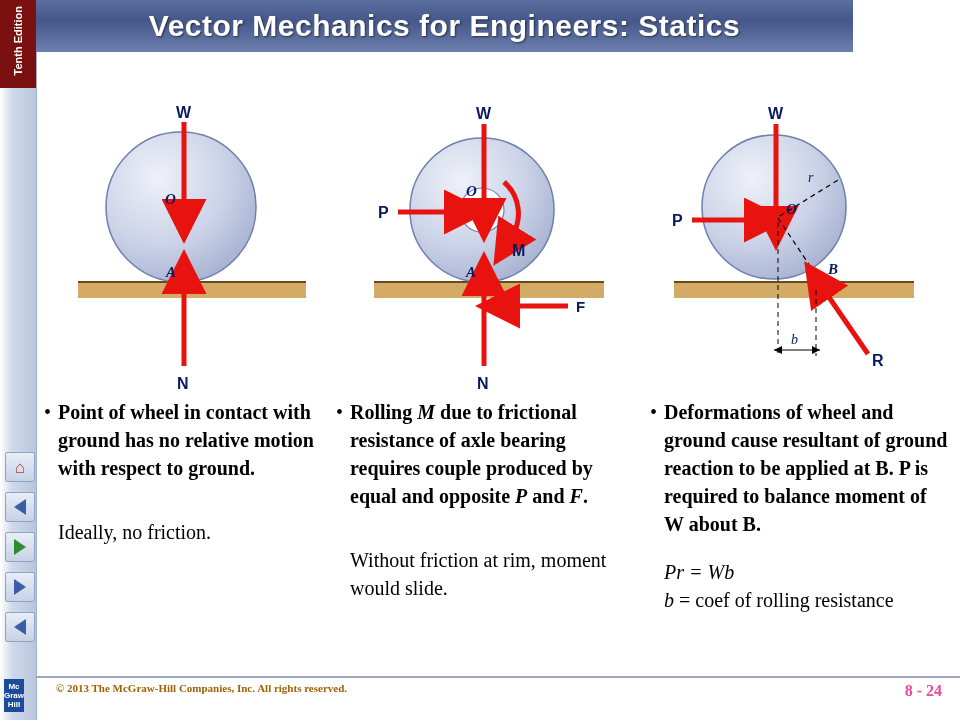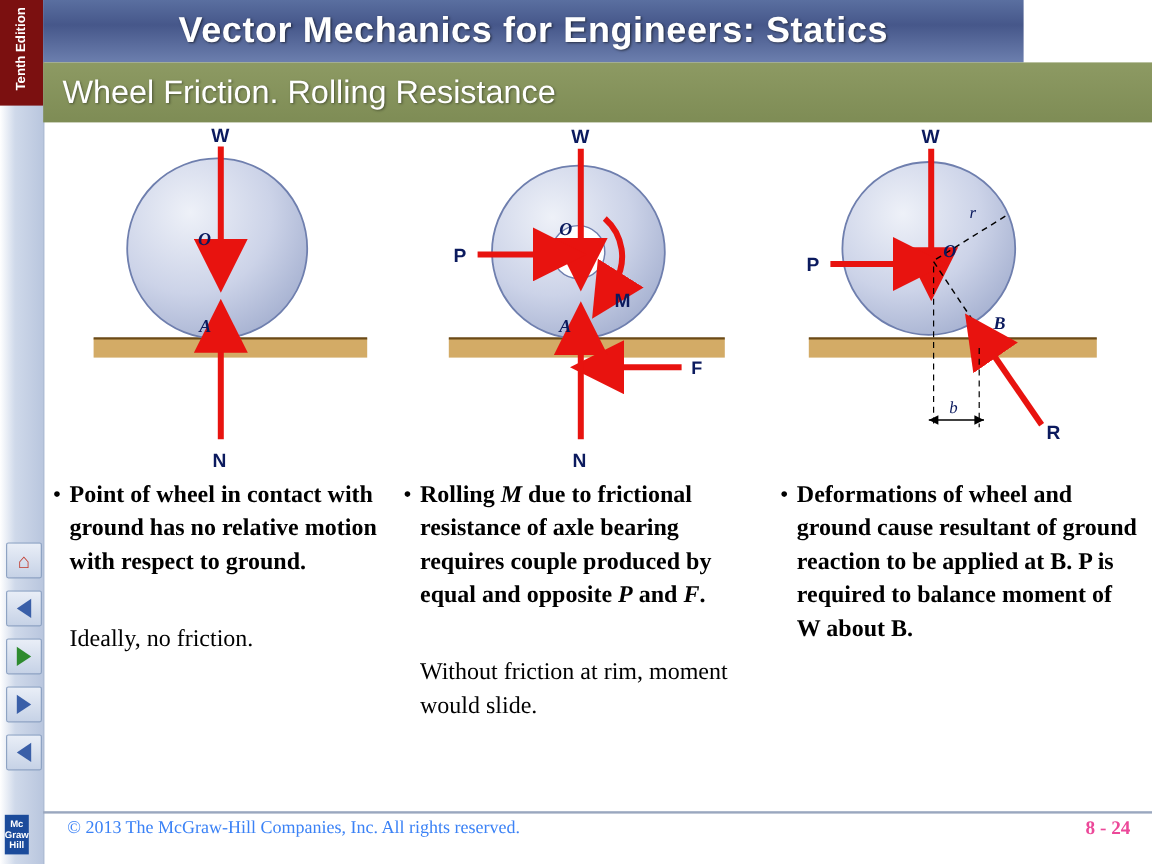--- a/index.html
+++ b/index.html
@@ -190,23 +190,23 @@
   .footer-rule {
     position: absolute;
     left: 36px; top: 676px;
     width: 924px; height: 2px;
     background: #9aa7bf;
   }
   .copyright {
     position: absolute;
     left: 56px; top: 682px;
     font-family: "Liberation Serif", serif;
-    font-size: 15px;
-    font-weight: normal;
-    color: #3b82f6;
+    font-size: 11px;
+    font-weight: bold;
+    color: #a16207;
     white-space: nowrap;
   }
   .page-num {
     position: absolute;
     right: 18px; top: 682px;
     font-family: "Liberation Serif", serif;
     font-size: 16px;
     font-weight: bold;
     color: #ec4899;
   }
@@ -255,23 +255,20 @@
       <div>Mc</div>
       <div>Graw</div>
       <div>Hill</div>
     </div>
   </div>
 
   <div class="title-bar">
     <div class="title-text">Vector Mechanics for Engineers: Statics</div>
   </div>
 
-  <div class="subtitle-bar">
-    <div class="subtitle-text">Wheel Friction.   Rolling Resistance</div>
-  </div>
 
   <div class="figures">
 
     <div class="fig fig1">
       <svg width="300" height="290" viewBox="0 0 300 290">
         <defs>
           <radialGradient id="wg1" cx="35%" cy="30%" r="75%">
             <stop offset="0%" stop-color="#eef1f8"></stop>
             <stop offset="60%" stop-color="#ccd3e8"></stop>
             <stop offset="100%" stop-color="#a8b3d2"></stop>
@@ -396,20 +393,27 @@
         </div>
       </div>
       <div class="para">Without friction at rim, moment would slide.</div>
     </div>
 
     <div class="col col3">
       <div class="bullet-row">
         <div class="bullet-dot">•</div>
         <div class="bullet-text">Deformations of wheel and ground cause resultant of ground reaction to be applied at B.  P is required to balance moment of W about B.</div>
       </div>
+      <div class="eq-block">
+        <div><em class="it">Pr = Wb</em></div>
+        <div>
+          <em class="it">b</em>
+          <span>= coef of rolling resistance</span>
+        </div>
+      </div>
     </div>
   </div>
 
   <div class="footer-rule"></div>
   <div class="copyright">© 2013 The McGraw-Hill Companies, Inc. All rights reserved.</div>
   <div class="page-num">8 - 24</div>
 
 </div>
 
 </body></html>

